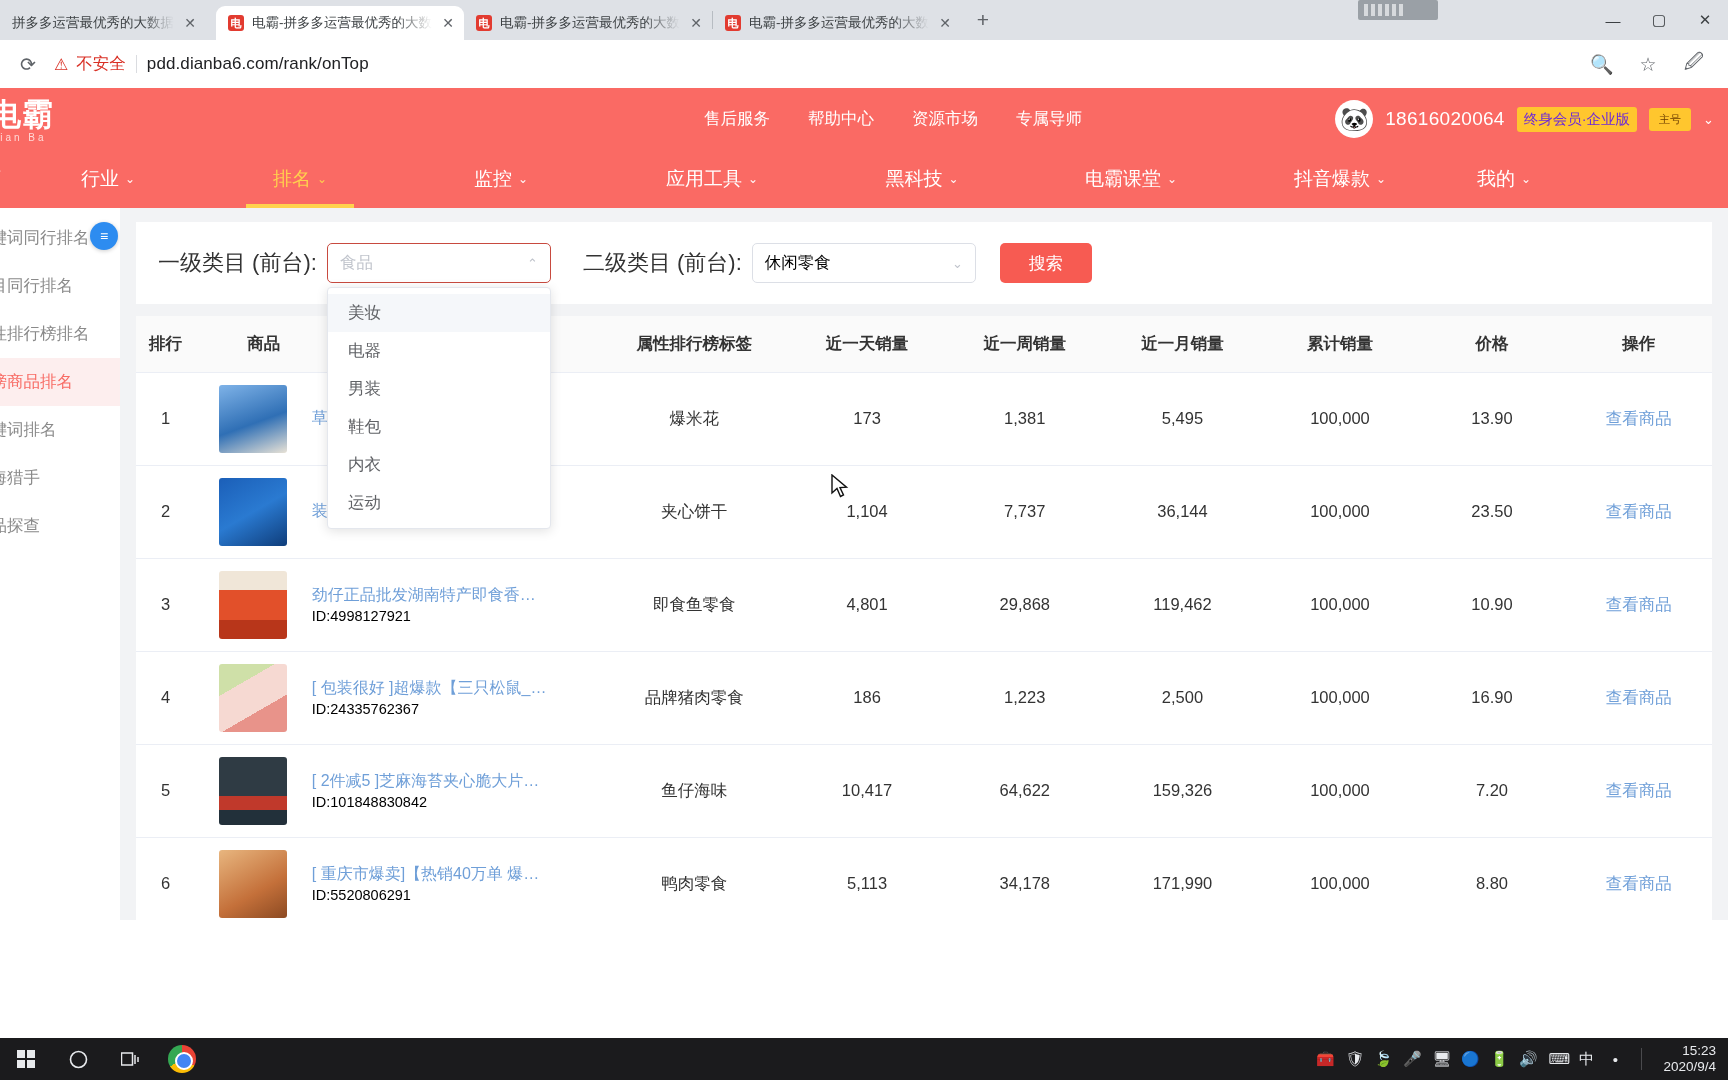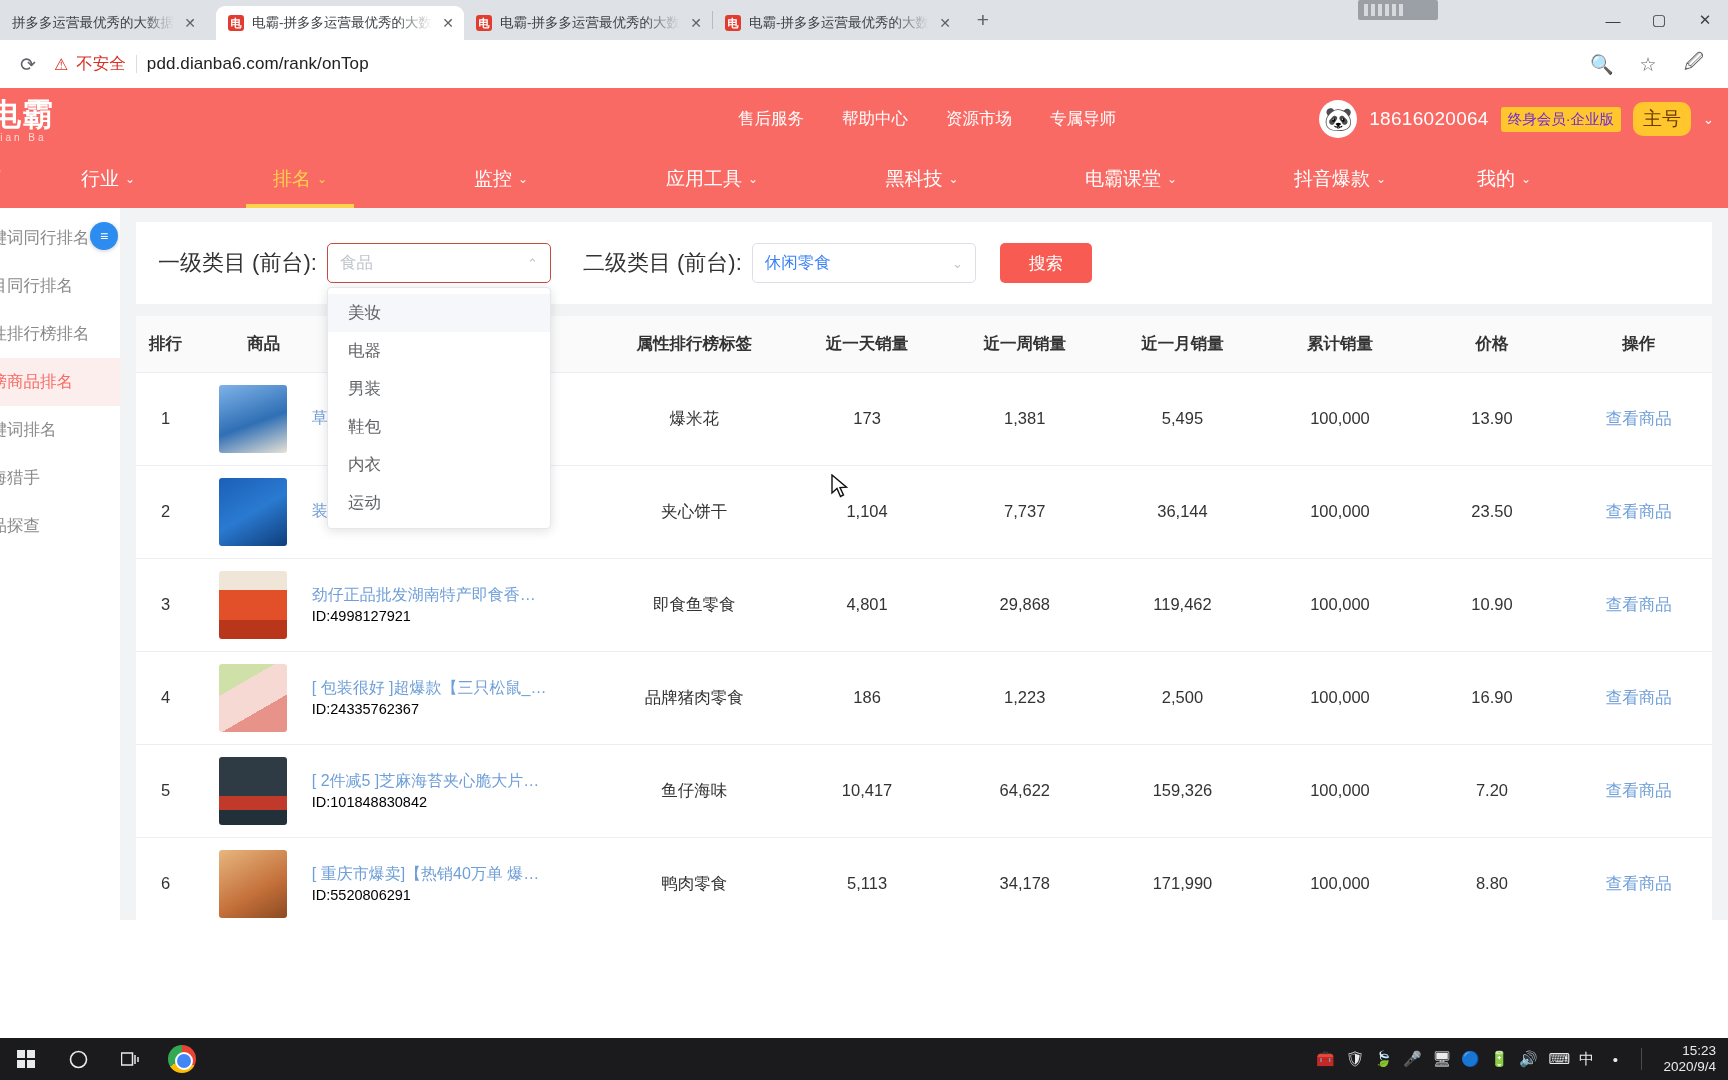--- a/index.html
+++ b/index.html
@@ -70,34 +70,34 @@
   
   .site-header {
     background: #fa6a64; height: 120px; position: relative; color: #fff;
   }
   .header-top {
     height: 62px; display:flex; align-items:center; position:relative;
   }
   .logo { position:absolute; left:-10px; top:6px; }
   .logo .cn { font-size: 31px; font-weight: 700; letter-spacing:1px; color:#fff;}
   .logo .py { font-size: 10px; letter-spacing: 3px; color:#ffd9d7; margin-top:-4px;}
-  .top-links { position:absolute; left:738px; top:20px; display:flex; gap:38px; }
+  .top-links { position:absolute; left:704px; top:20px; display:flex; gap:38px; }
   .top-links a { color:#fff; font-size:16.5px; text-decoration:none; }
   .user-area { position:absolute; right:14px; top:12px; display:flex; align-items:center; gap:12px;}
   .avatar {
     width:38px;height:38px;border-radius:50%;background:#fff;
     display:flex;align-items:center;justify-content:center;font-size:23px; overflow:hidden;
   }
   .phone { font-size:19px; color:#fff; letter-spacing:.3px;}
   .vip-badge {
     background:#ffc62e; color:#6d28d9; font-size:14.5px; padding:3px 7px; border-radius:3px;
     white-space:nowrap;
   }
   .host-badge {
-    background:#ffc62e; color:#6a3b00; font-size:19px; padding:4px 10px; border-radius:10px;
+    background:#ffc62e; color:#6a3b00; font-size:11px; padding:4px 10px; border-radius:3px;
   }
   .caret-white { font-size:13px; color:#fff; }
 
   .nav-row { height:58px; display:flex; align-items:stretch; position:relative;}
   .nav-item {
     display:flex;align-items:center;justify-content:center;gap:6px;
     font-size:19px; color:#fff; position:relative; white-space:nowrap;
   }
   .nav-item.active { color:#ffd24d; }
   .nav-item.active::after {
@@ -130,21 +130,21 @@
     padding-left: 22px; gap: 0; position:relative;
   }
   .filter-label { font-size:22px; color:#333; margin-right:10px; white-space:nowrap;}
   .select {
     width: 224px; height: 40px; border:1px solid #dcdfe6; border-radius:5px;
     display:flex; align-items:center; justify-content:space-between;
     padding: 0 12px; background:#fff; position:relative;
   }
   .select.open { border-color:#c84a3f; }
   .select .val { font-size:16.5px; color:#c0c4cc; }
-  .select .val.filled { color:#3b82f6; }
+  .select .val.filled { color:#000000; }
   .sel-caret { color:#c0c4cc; font-size:13px;}
   .search-btn {
     margin-left: 24px; width:92px; height:40px; background:#f75b52; color:#fff;
     border:none; border-radius:5px; font-size:17px; font-family:inherit;
   }
   .dropdown {
     position:absolute; left:0; top:44px; width: 224px;
     background:#fff; border:1px solid #e4e7ed; border-radius:4px;
     box-shadow: 0 2px 12px rgba(0,0,0,.12); padding: 6px 0; z-index: 50;
     max-height: 272px; overflow:hidden;

